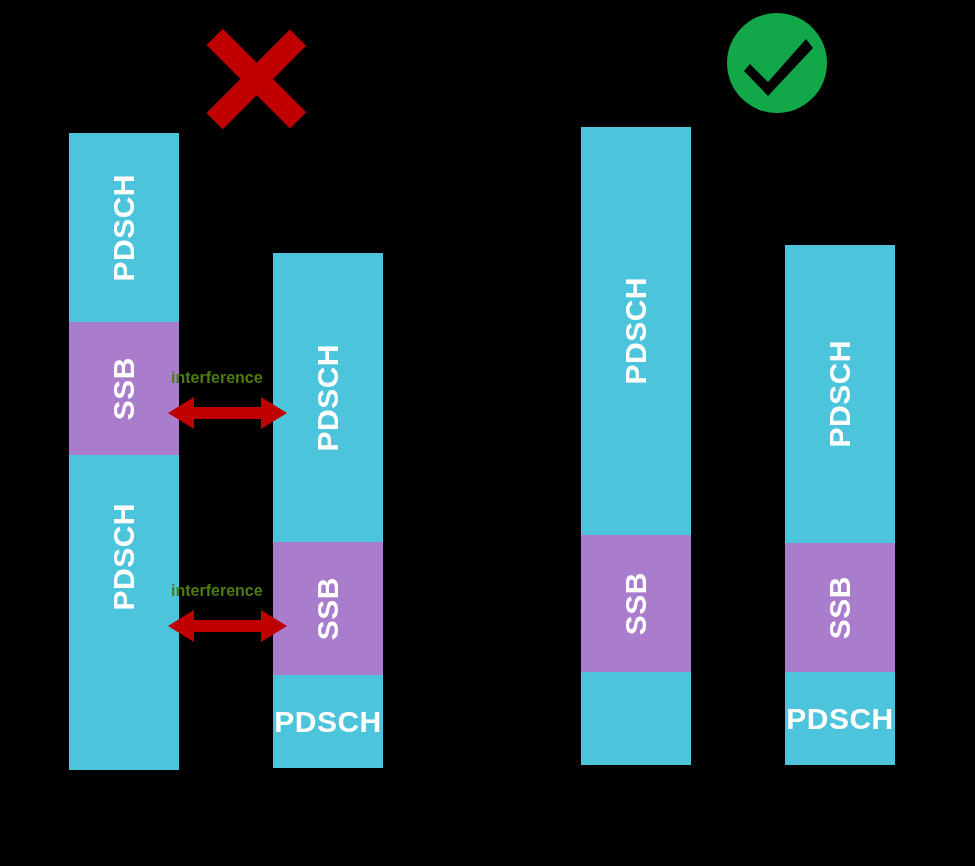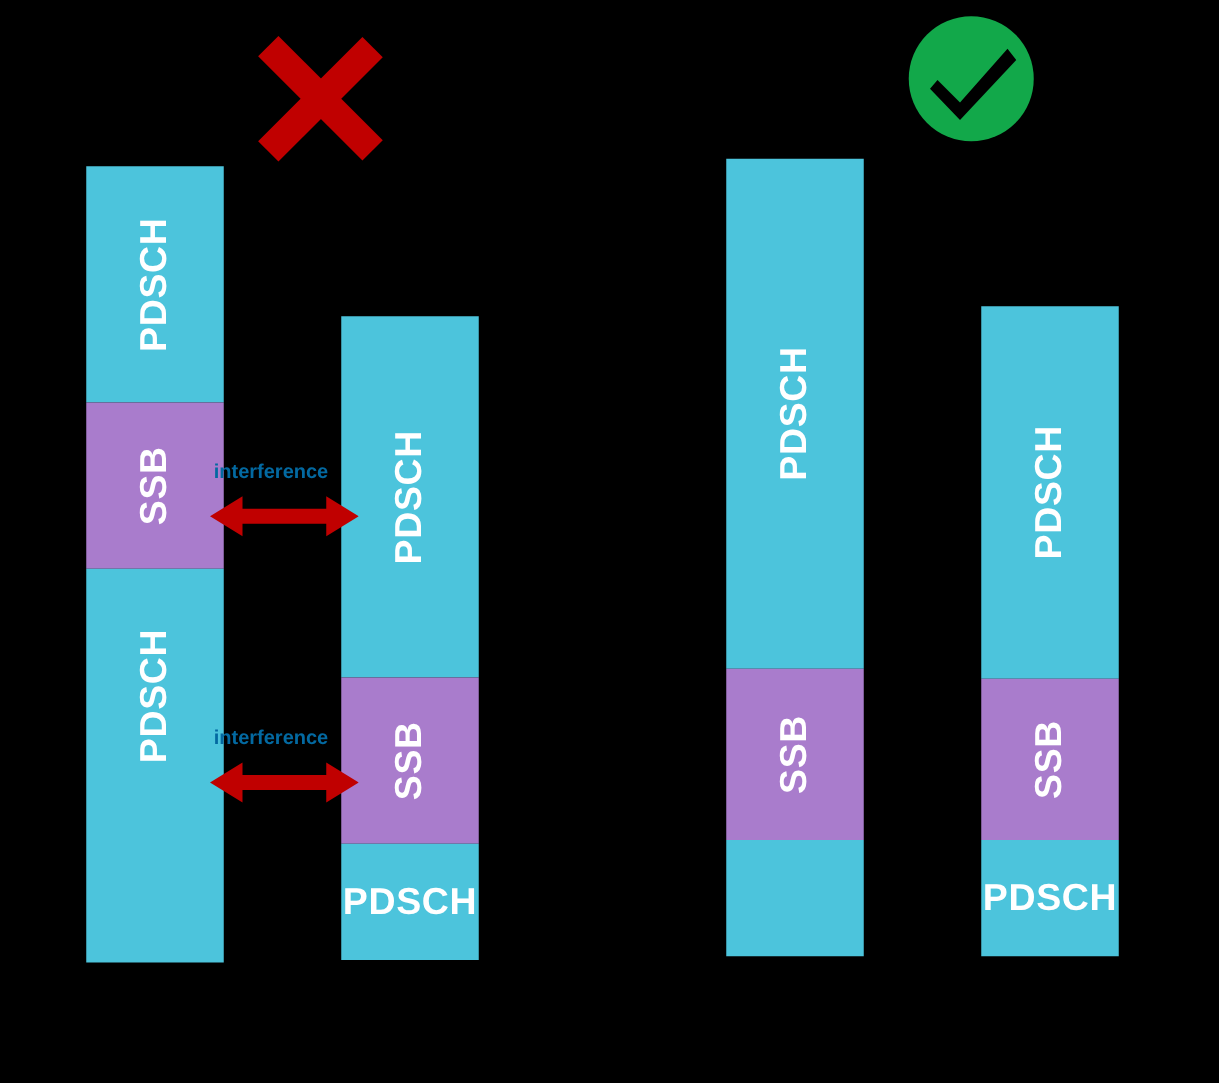--- a/index.html
+++ b/index.html
@@ -67,21 +67,21 @@
   .seg-label.horizontal {
     writing-mode: horizontal-tb;
   }
 
   
   .interference-group {
     position: absolute;
   }
   .interference-label {
     position: absolute;
-    color: #0369a1;
+    color: #4d7c0f;
     font-weight: bold;
     font-size: 16px;
     white-space: nowrap;
     line-height: 1;
   }
   .interference-arrow {
     position: absolute;
   }
 </style>
 </head>

